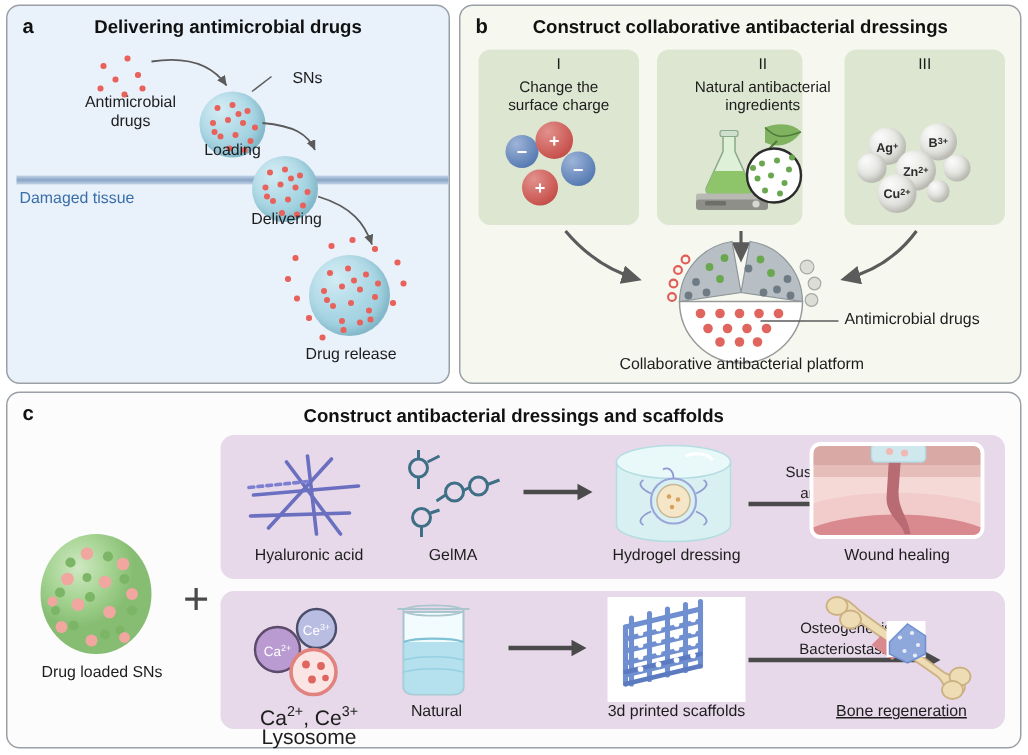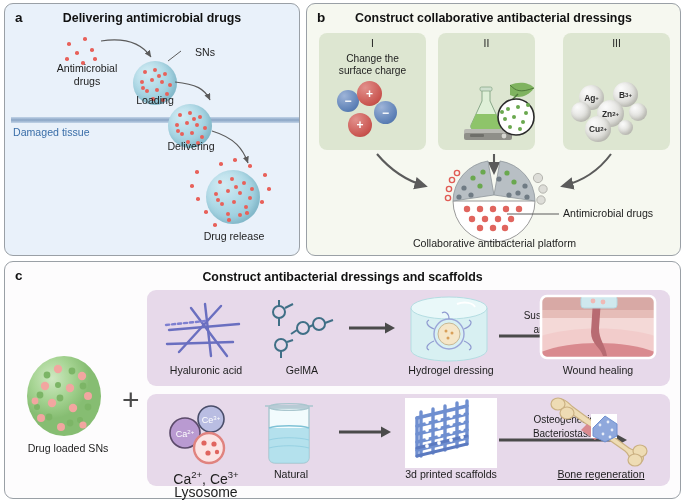--- a/index.html
+++ b/index.html
@@ -178,22 +178,26 @@
       <span>+</span>
       </div>
     <div class="ion neg" style="left:55px;top:68px;width:23px;height:23px;">
       <span>−</span>
       </div>
     <div class="ion pos" style="left:29px;top:80px;width:24px;height:24px;">
       <span>+</span>
       </div>
   </div>
 
-  <div class="bbox" style="left:131px;top:29px;width:97px;height:117px;">
+  <div class="bbox" style="left:131px;top:29px;width:97px;height:117px;padding-left:22px;">
     <div class="broman" style="top:5px;">II</div>
+    <div class="btxt" style="top:20px;">
+      <span>Natural antibacterial</span><br>
+      <span>ingredients</span>
+    </div>
     <svg class="ov" style="left:20px;top:48px;" width="80" height="62">
       <path d="M52,4 C62,0 72,2 76,7 C70,16 60,18 52,14 Z" fill="#7fb35f"></path>
       <path d="M52,4 C58,10 62,12 76,7" stroke="#4f7a3a" stroke-width="1" fill="none"></path>
       <path d="M60,13 L50,23" stroke="#4f7a3a" stroke-width="1.4"></path>
       <path d="M24,9 L24,20 L13,44 C12,47 14,49 17,49 L39,49 C42,49 44,47 43,44 L32,20 L32,9 Z" fill="#dff0d8" stroke="#8aa98a" stroke-width="1"></path>
       <path d="M18,33 L38,33 L43,44 C44,47 42,49 39,49 L17,49 C14,49 12,47 13,44 Z" fill="#8ec46a"></path>
       <rect x="22" y="6" width="12" height="4" rx="1.5" fill="#cfe0cf" stroke="#8aa98a" stroke-width=".8"></rect>
       <rect x="6" y="48" width="48" height="9" rx="2" fill="#b9b9b3"></rect>
       <rect x="6" y="52" width="48" height="7" rx="2" fill="#8f8f89"></rect>
       <circle cx="46" cy="55" r="2.4" fill="#d7d7d2"></circle>

